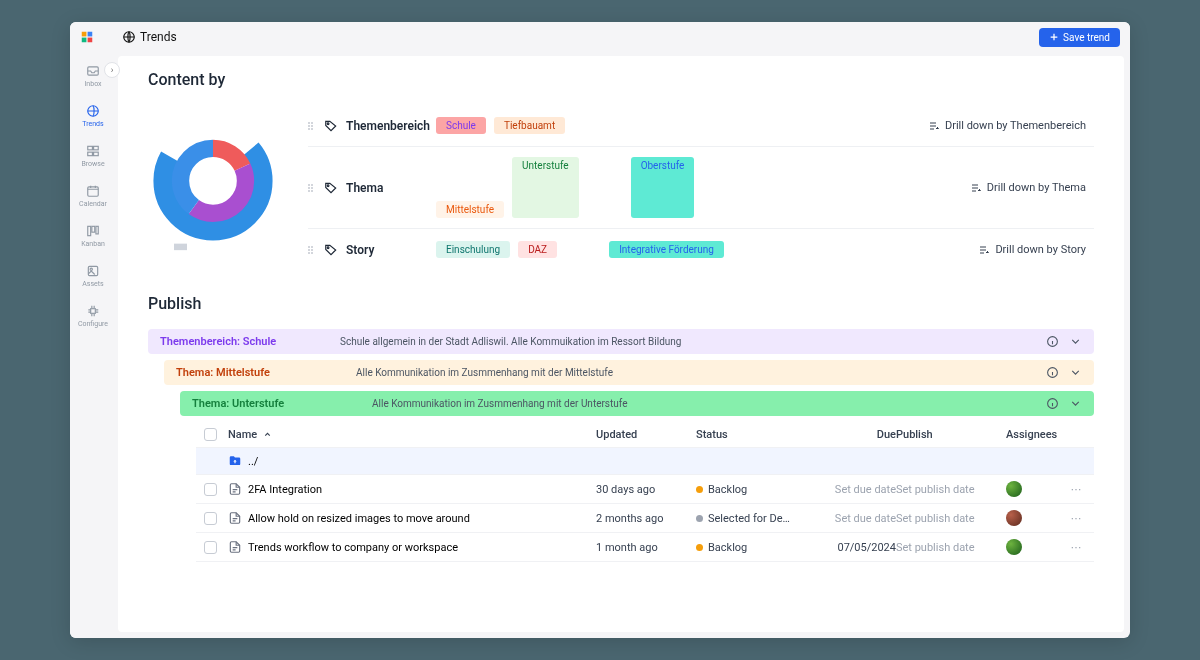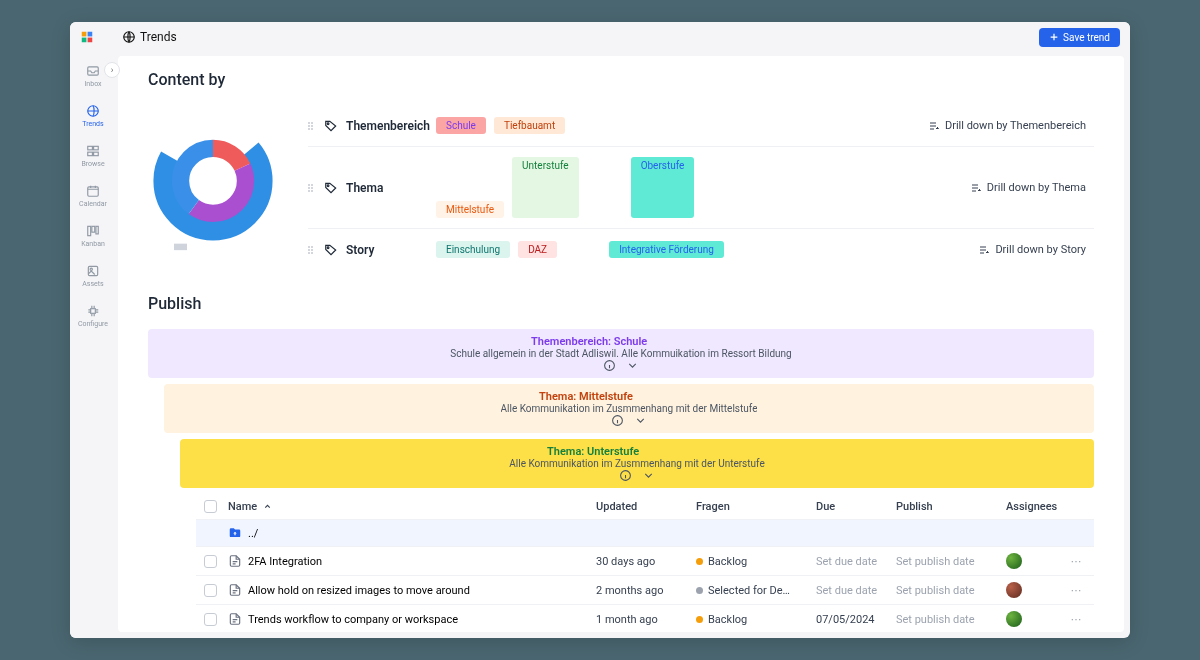--- a/index.html
+++ b/index.html
@@ -35,38 +35,38 @@
 .chip { font-size: 10px; padding: 3px 10px; border-radius: 3px; }
 .chip.purple { background: #fca5a5; color: #7c3aed; }
 .chip.orange { background: #ffe9d6; color: #c2410c; }
 .chip.orange2 { background: #fff3e8; color: #ea580c; margin-top: 44px; }
 .chip.green { background: #e3f7e3; color: #15803d; }
 .chip.blue { background: #5eead4; color: #2563eb; margin-left: 44px; }
 .chip.teal { background: #dbf4ee; color: #0f766e; }
 .chip.red { background: #ffe2e2; color: #b91c1c; }
 .drill-btn { font-size: 11px; color: #374151; background: none; border: none; display: flex; align-items: center; gap: 5px; cursor: pointer; padding: 4px 8px; border-radius: 4px; }
 .drill-btn svg { width: 12px; height: 12px; }
-.result-header { display: flex; align-items: center; padding: 6px 21px; border-radius: 4px; margin-bottom: 6px; flex-direction: column; }
+.result-header { display: flex; align-items: center; padding: 6px 12px; border-radius: 4px; margin-bottom: 6px; }
 .result-header.purple { background: #f0e8fe; color: #7c3aed; }
 .result-header.orange { background: #fff2de; color: #c2410c; margin-left: 16px; }
-.result-header.green { background: #fde047; color: #15803d; margin-left: 32px; }
+.result-header.green { background: #86efac; color: #15803d; margin-left: 32px; }
 .result-header.teal { background: #e2f5f0; color: #0f766e; margin-left: 48px; }
 .result-header.red { background: #fde8e6; color: #b91c1c; margin-left: 48px; }
 .rh-title { font-size: 11px; font-weight: 600; width: 180px; flex-shrink: 0; }
 .rh-desc { font-size: 10px; color: #4b5563; flex: 1; white-space: nowrap; overflow: hidden; text-overflow: ellipsis; }
 .rh-actions { display: flex; gap: 10px; align-items: center; color: #4b5563; }
 .rh-actions svg { width: 13px; height: 13px; cursor: pointer; }
 .table { margin-left: 48px; margin-bottom: 6px; font-size: 11px; }
 .thead, .trow { display: flex; align-items: center; padding: 6px 8px; border-bottom: 1px solid #f0f1f4; }
 .thead { color: #374151; font-weight: 500; }
 .col-check { width: 24px; }
 .col-name { flex: 1; display: flex; align-items: center; gap: 6px; }
 .col-updated { width: 100px; color: #374151; }
 .col-status { width: 120px; display: flex; align-items: center; gap: 5px; color: #374151; }
-.col-due { width: 80px; color: #9ca3af; }
+.col-due { width: 80px; color: #9ca3af; text-align: right; }
 .col-publish { width: 110px; color: #9ca3af; }
 .col-assignees { width: 60px; }
 .col-menu { width: 20px; color: #9ca3af; cursor: pointer; text-align: center; }
 .checkbox { width: 13px; height: 13px; border: 1.5px solid #c7ccd4; border-radius: 3px; cursor: pointer; }
 .folder-row { background: #f1f5ff; }
 .folder-icon { width: 14px; height: 14px; color: #2563eb; }
 .file-icon { width: 14px; height: 14px; color: #6b7280; }
 .sort-icon { width: 9px; height: 9px; }
 .dot { width: 7px; height: 7px; border-radius: 50%; }
 .dot.orange { background: #f59e0b; }
@@ -315,21 +315,21 @@
   </div>
           <div class="table">
   <div class="thead">
     <div class="col-check">
                 <div class="checkbox"></div>
               </div>
     <div class="col-name">Name <svg class="sort-icon" viewBox="0 0 24 24" fill="none" stroke="currentColor" stroke-width="3">
                   <path d="M6 15l6-6 6 6"></path>
                 </svg></div>
     <div class="col-updated">Updated</div>
-    <div class="col-status">Fragen</div>
+    <div class="col-status">Status</div>
     <div class="col-due" style="color:#374151">Due</div>
     <div class="col-publish" style="color:#374151">Publish</div>
     <div class="col-assignees">Assignees</div>
     <div class="col-menu"></div>
   </div>
   <div class="trow folder-row">
     <div class="col-check"></div>
     <div class="col-name">
                 <svg class="folder-icon" viewBox="0 0 24 24" fill="currentColor">
                   <path d="M3 6a2 2 0 012-2h5l2 2h7a2 2 0 012 2v9a2 2 0 01-2 2H5a2 2 0 01-2-2V6z"></path>

